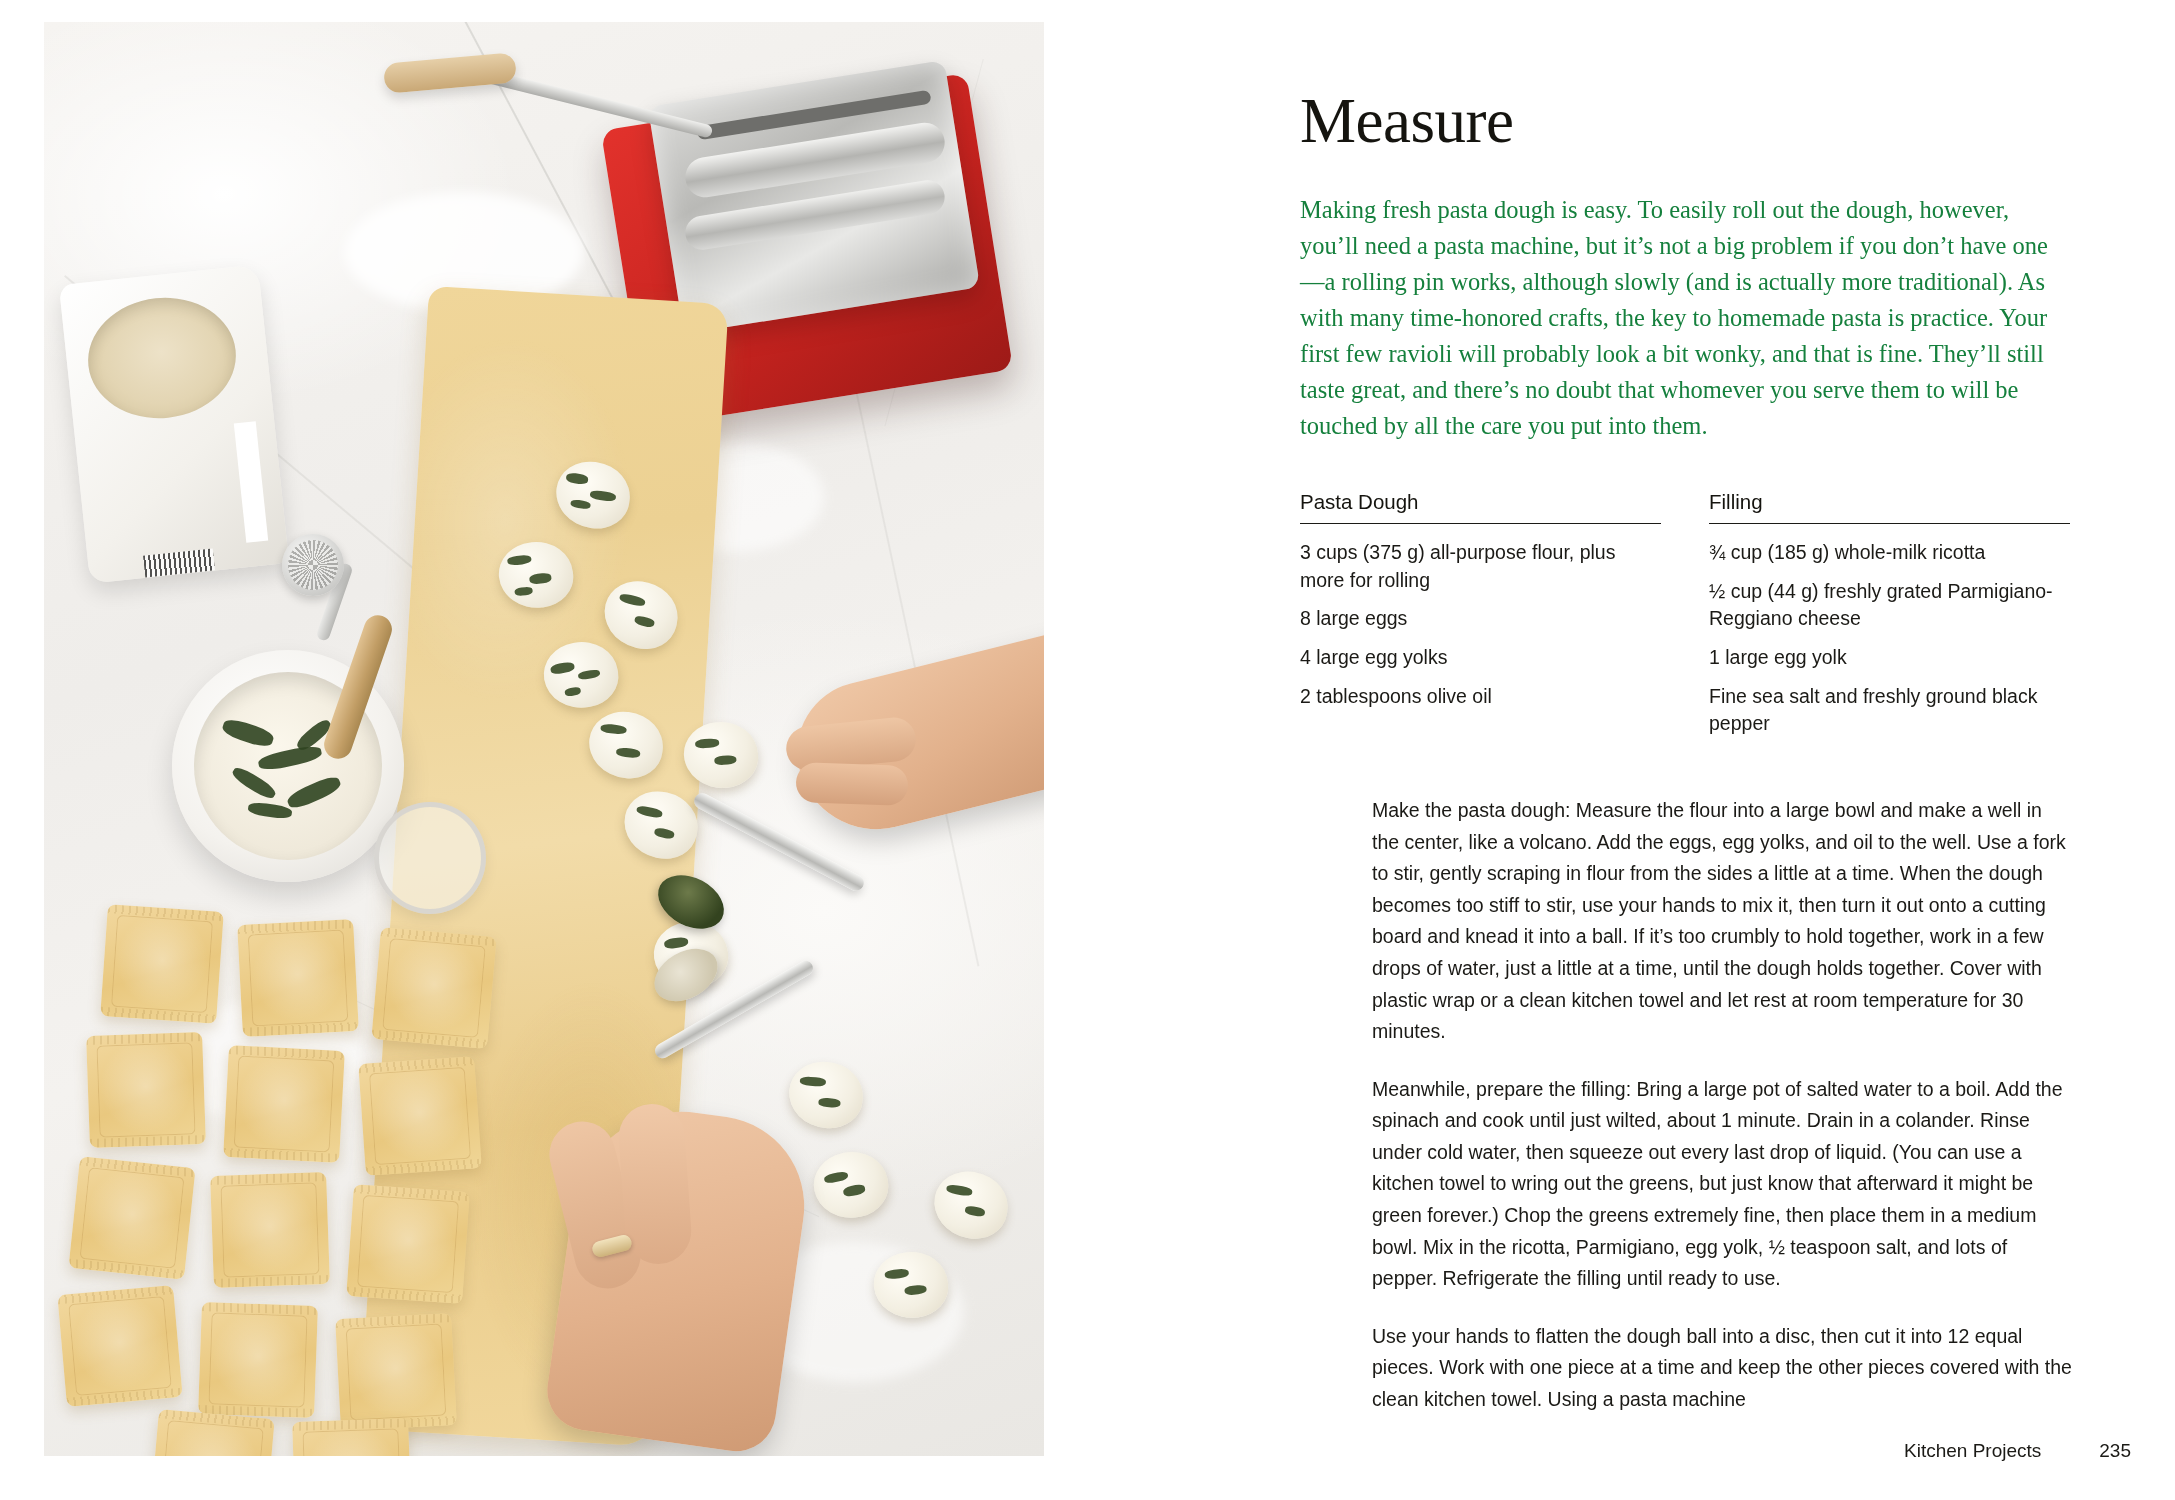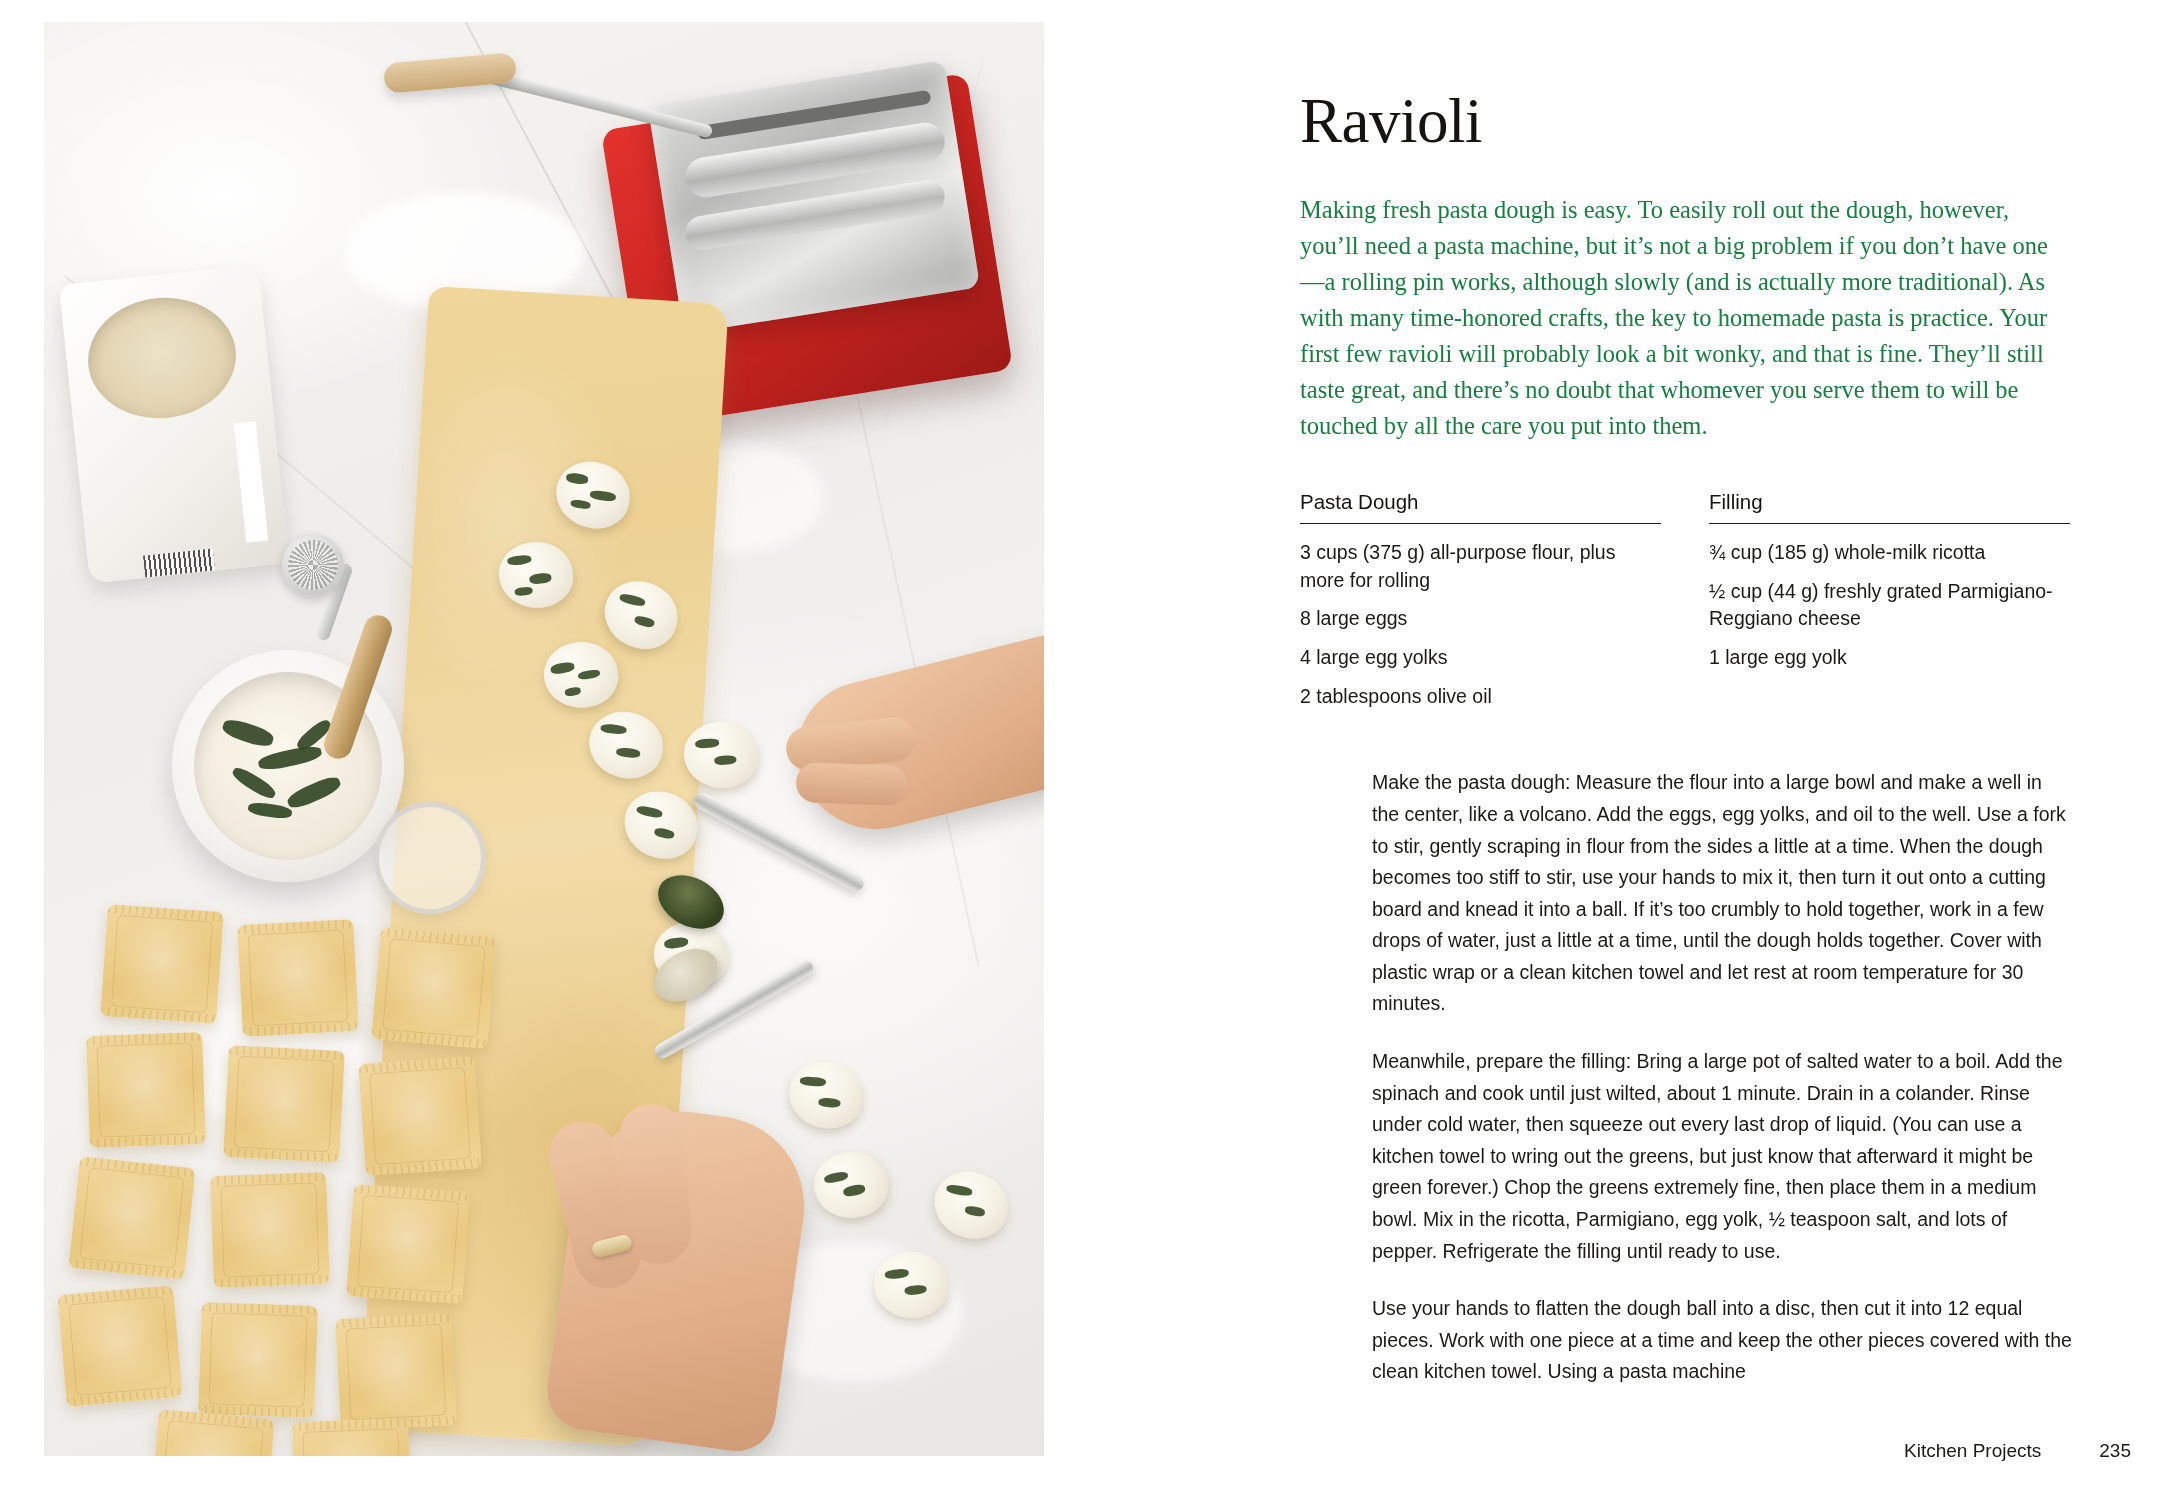--- a/index.html
+++ b/index.html
@@ -539,40 +539,41 @@
     <div class="sp2-bowl"></div>
     <div class="hand hand-lower"></div>
     <div class="finger-l1"></div>
     <div class="finger-l2"></div>
     <div class="ring"></div>
   </div>
 
   <div class="text-page">
     <div class="recipe">
 
-      <h1 class="title">Ravioli</h1>
+      <h1 class="title">Measure</h1>
 
 
       <p class="intro">Making fresh pasta dough is easy. To easily roll out the dough, however, you’ll need a pasta machine, but it’s not a big problem if you don’t have one—a rolling pin works, although slowly (and is actually more traditional). As with many time-honored crafts, the key to homemade pasta is practice. Your first few ravioli will probably look a bit wonky, and that is fine. They’ll still taste great, and there’s no doubt that whomever you serve them to will be touched by all the care you put into them.</p>
 
       <div class="ingredients">
 
         <div class="ing-col">
           <div class="ing-head">Pasta Dough</div>
           <div class="ing-item">3 cups (375 g) all-purpose flour, plus more for rolling</div>
           <div class="ing-item">8 large eggs</div>
           <div class="ing-item">4 large egg yolks</div>
           <div class="ing-item">2 tablespoons olive oil</div>
         </div>
 
         <div class="ing-col">
           <div class="ing-head">Filling</div>
           <div class="ing-item">¾ cup (185 g) whole-milk ricotta</div>
           <div class="ing-item">½ cup (44 g) freshly grated Parmigiano-Reggiano cheese</div>
           <div class="ing-item">1 large egg yolk</div>
+          <div class="ing-item">Fine sea salt and freshly ground black pepper</div>
         </div>
 
       </div>
 
       <div class="steps">
         <p class="step">Make the pasta dough: Measure the flour into a large bowl and make a well in the center, like a volcano. Add the eggs, egg yolks, and oil to the well. Use a fork to stir, gently scraping in flour from the sides a little at a time. When the dough becomes too stiff to stir, use your hands to mix it, then turn it out onto a cutting board and knead it into a ball. If it’s too crumbly to hold together, work in a few drops of water, just a little at a time, until the dough holds together. Cover with plastic wrap or a clean kitchen towel and let rest at room temperature for 30 minutes.</p>
         <p class="step">Meanwhile, prepare the filling: Bring a large pot of salted water to a boil. Add the spinach and cook until just wilted, about 1 minute. Drain in a colander. Rinse under cold water, then squeeze out every last drop of liquid. (You can use a kitchen towel to wring out the greens, but just know that afterward it might be green forever.) Chop the greens extremely fine, then place them in a medium bowl. Mix in the ricotta, Parmigiano, egg yolk, ½ teaspoon salt, and lots of pepper. Refrigerate the filling until ready to use.</p>
         <p class="step"><span>Use your hands to flatten the dough ball into a disc, then cut it into 12 equal pieces. Work with one piece at a time and keep the other pieces covered with the clean kitchen towel. Using a pasta machine</span></p>
       </div>
 

